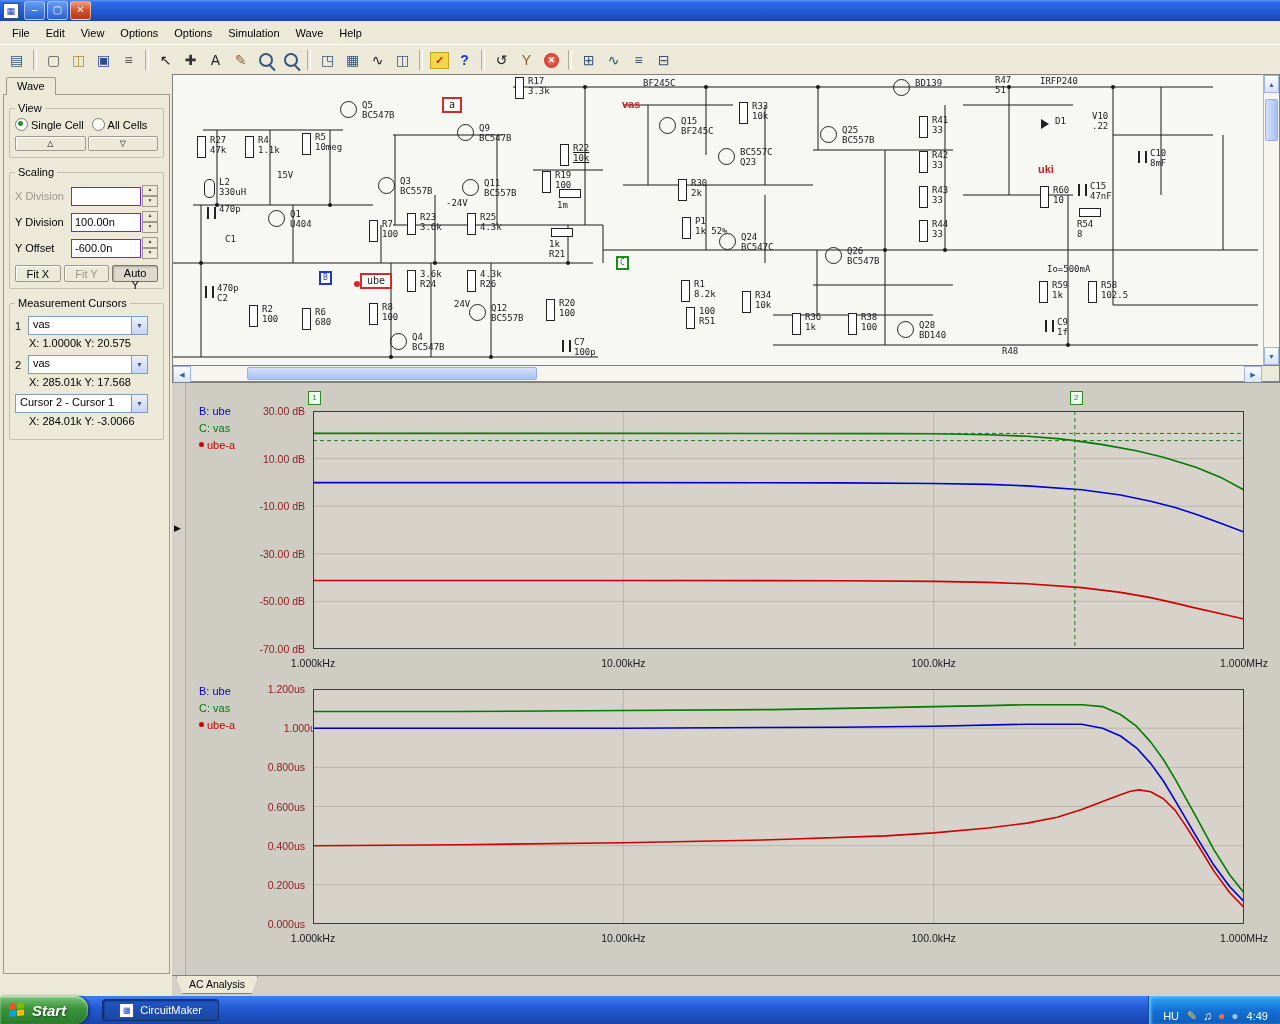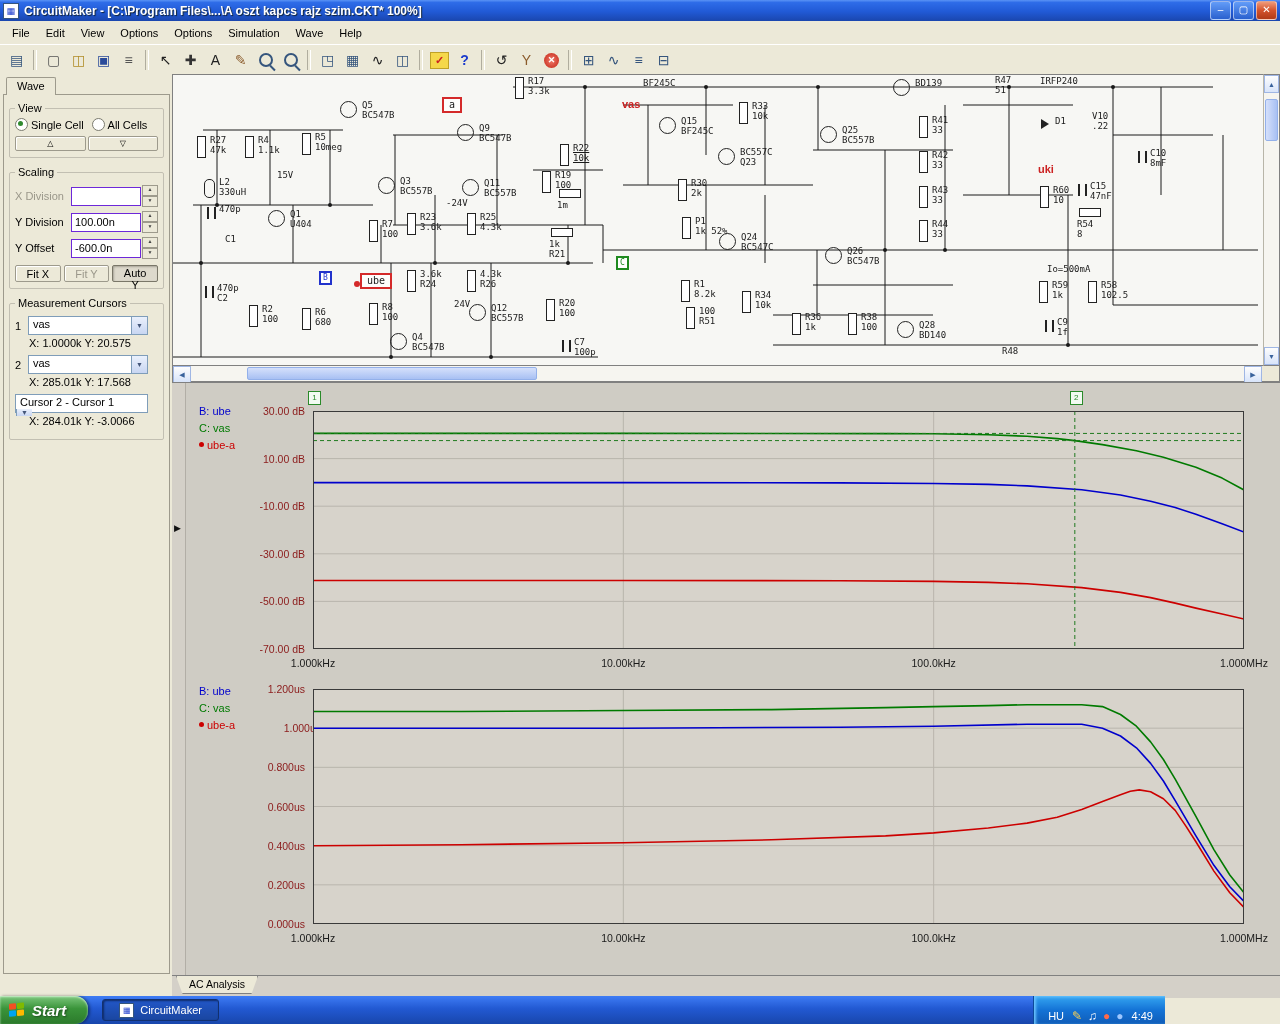--- a/index.html
+++ b/index.html
@@ -52,21 +52,21 @@
   .field-row.dim .fl{color:#9a978a;}
   .inputwrap{display:flex;align-items:center;}
   .txt{width:62px;height:15px;border:1px solid #6d28d9;font-size:11px;padding:1px 3px;font-family:"Liberation Sans",sans-serif;}
   .spin{display:inline-flex;flex-direction:column;margin-left:1px;}
   .spin i{width:14px;height:9px;background:#ECE9D8;border:1px solid #9d9a8c;font-size:5px;font-style:normal;line-height:7px;text-align:center;color:#444;}
   .btn-row{display:flex;gap:3px;margin-top:6px;}
   .btn-row .btn{flex:1;height:17px;}
   .cur-row{display:flex;align-items:center;gap:5px;margin:4px 0 2px;}
   .cnum{width:8px;}
   .combo{display:inline-flex;width:118px;height:17px;border:1px solid #7F9DB9;background:#fff;align-items:stretch;}
-  .combo.wide{width:131px;flex-direction:column;}
+  .combo.wide{width:131px;}
   .combo-text{flex:1;padding:1px 4px;}
   .combo-arrow{width:15px;background:linear-gradient(#EAF0FC,#C8D6F2);border-left:1px solid #7F9DB9;font-size:7px;display:flex;align-items:center;justify-content:center;color:#44567a;}
   .readout{margin:1px 2px 6px 14px;}
 
   
   .schem-row{display:flex;height:292px;flex:none;}
   #schematic{position:relative;flex:1;background:#F7F7F4;border:1px solid #808080;border-right:none;overflow:hidden;min-width:0;}
   .sch-label{position:absolute;white-space:pre;font-family:"DejaVu Sans Mono",monospace;font-size:9px;line-height:10px;color:#1a1a1a;}
   .sch-label.red{color:#CC2222;font-weight:bold;font-family:"Liberation Sans",sans-serif;font-size:11px;}
   .sch-label.redbox{border:2px solid #D42A2A;padding:1px 5px;font-size:10px;background:#ffffffb0;}
@@ -102,21 +102,21 @@
   .ylabel{position:absolute;width:133px;text-align:right;color:#8B1A1A;font-size:10.5px;}
   .xlabel{position:absolute;transform:translateX(-50%);color:#1a1a1a;font-size:10.5px;}
   .cflag{position:absolute;width:11px;height:12px;border:1px solid #2A8A2A;background:#F2FBF2;color:#2A8A2A;font-size:8px;line-height:11px;text-align:center;}
 
   
   .tabs-row{height:22px;flex:none;background:#D4D0C8;border-top:1px solid #808080;display:flex;align-items:flex-start;padding-left:4px;}
   .sheet-tab{margin-top:0;padding:2px 12px 3px;background:#ECE9D8;border:1px solid #808080;border-top:none;font-size:10.5px;
     clip-path:polygon(0 0,100% 0,92% 100%,8% 100%);}
 
   
-  .taskbar{position:absolute;left:0;top:996px;width:1165px;height:28px;display:flex;align-items:stretch;
+  .taskbar{position:absolute;left:0;top:996px;width:1280px;height:28px;display:flex;align-items:stretch;
     background:linear-gradient(#3E7CF5,#2259D2 45%,#1846AC);}
   .start-btn{display:flex;align-items:center;gap:6px;padding:0 22px 0 9px;border-radius:0 13px 13px 0;
     background:linear-gradient(#7CC77C,#3A943A 45%,#2B7A2B);box-shadow:inset 0 1px 2px #CFEFCF,2px 0 3px #0006;
     color:#fff;font-style:italic;font-weight:bold;font-size:15px;text-shadow:1px 1px 2px #1c4a1c;}
   .flag{width:17px;height:15px;display:grid;grid-template-columns:7px 7px;grid-template-rows:6px 6px;gap:1px;transform:skewY(-5deg);}
   .flag i{border-radius:1px;}
   .flag .f1{background:#F25022;} .flag .f2{background:#7FBA00;} .flag .f3{background:#00A4EF;} .flag .f4{background:#FFB900;}
   .task-btn{margin:3px 0 3px 14px;display:flex;align-items:center;gap:6px;padding:0 16px;border-radius:3px;
     background:linear-gradient(#2257C8,#1A46A0);border:1px solid #12306E;box-shadow:inset 1px 1px 2px #0F2A66;color:#fff;}
   .task-ic{width:13px;height:13px;background:#fff;border:1px solid #35557d;font-size:8px;color:#1a3acc;display:flex;align-items:center;justify-content:center;}
@@ -125,21 +125,20 @@
   .tray-ic{font-size:12px;line-height:12px;}
   .clock{font-size:11px;color:#fff;}
 </style>
 </head>
 <body>
 
 <div class="screen">
 
   <div class="titlebar">
     <span class="app-ic">▦</span>
-    <span class="title-text">CircuitMaker - [C:\Program Files\...\A oszt kapcs rajz szim.CKT* 100%]</span>
     <span class="winbtns">
       <span class="wbtn">–</span>
       <span class="wbtn">▢</span>
       <span class="wbtn close">✕</span>
     </span>
   </div>
 
   <div class="menubar" id="menubar">
       <span class="menu-item">File</span>
       <span class="menu-item">Edit</span>

